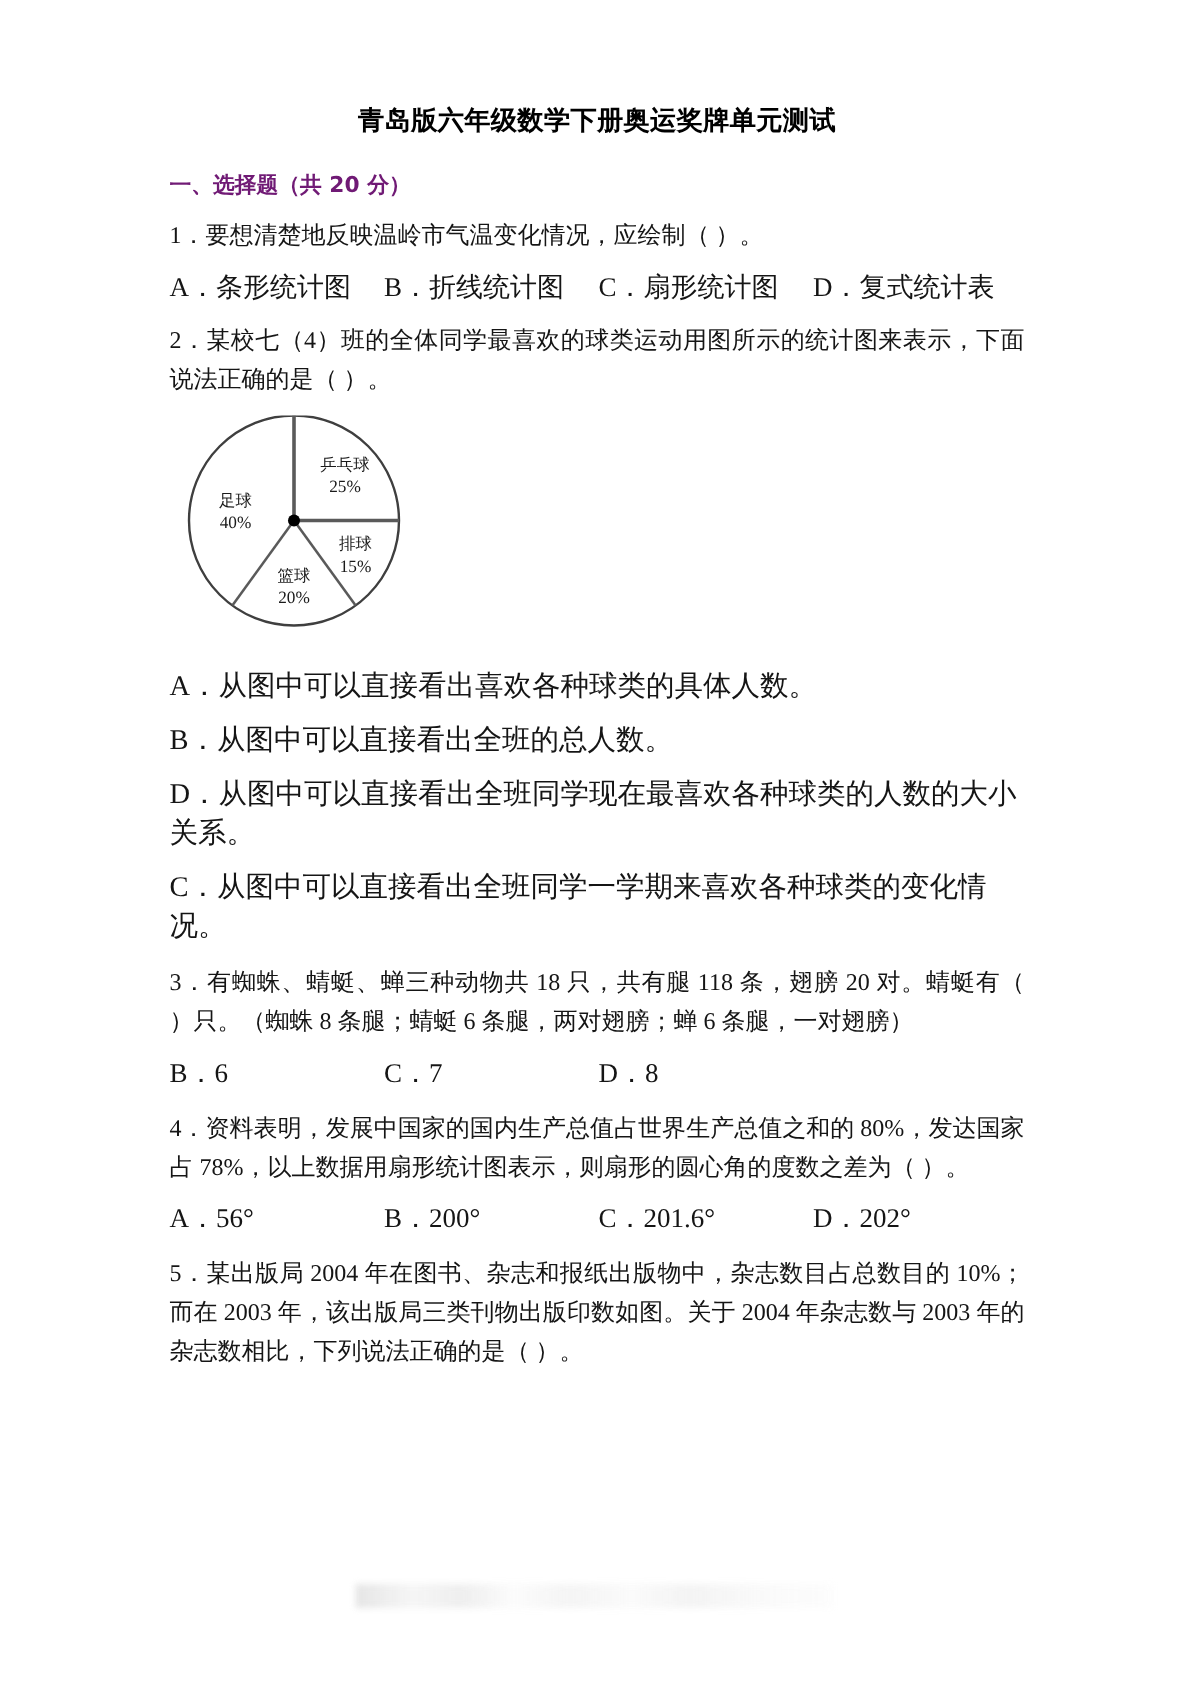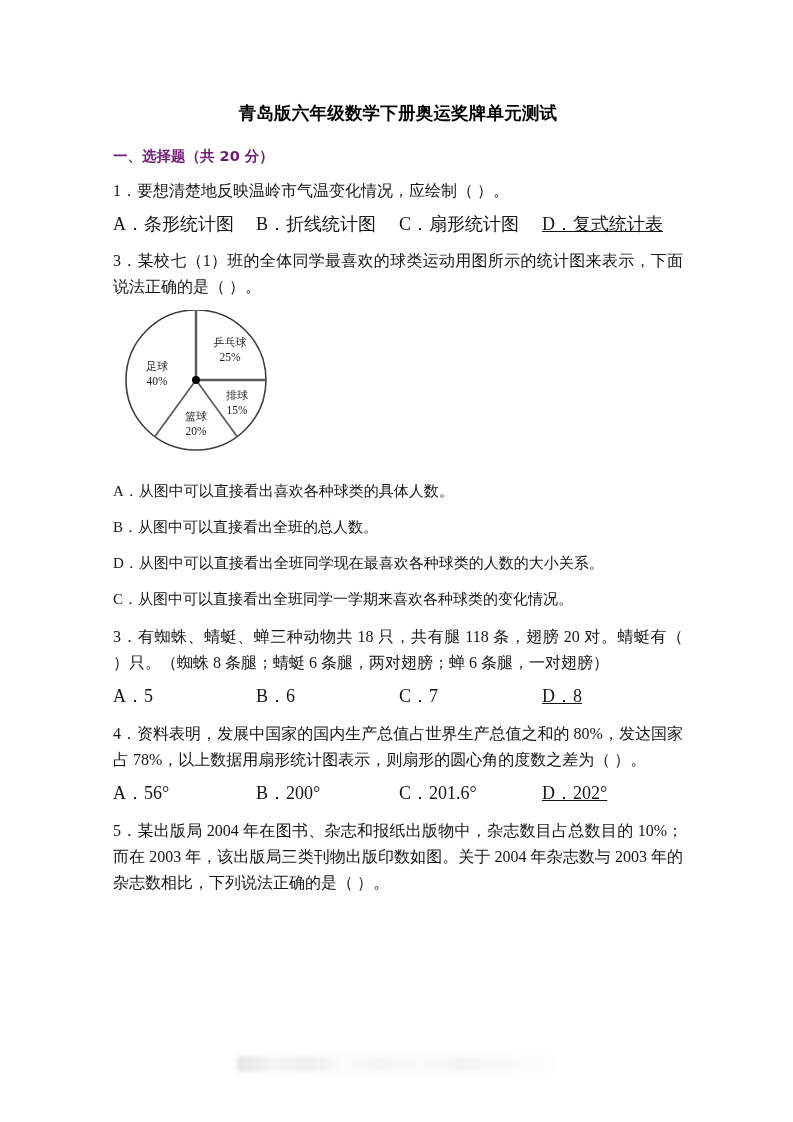--- a/index.html
+++ b/index.html
@@ -30,21 +30,21 @@
   }
 
   
   .doc-title {
     text-align: center;
     font-family: "DejaVu Sans", "Liberation Sans", sans-serif;
     font-weight: bold;
     font-size: 17.5px;
     letter-spacing: 0.2px;
     margin: 0;
-    padding-top: 101px;
+    padding-top: 68px;
     color: #000;
     white-space: nowrap;
   }
 
   
   .section-header {
     font-family: "DejaVu Sans", "Liberation Sans", sans-serif;
     font-weight: bold;
     font-size: 14.5px;
     margin: 22px 0 0 0;
@@ -66,24 +66,24 @@
     font-size: 18px;
     line-height: 26px;
     margin-top: 7px;
     color: #151515;
   }
   .options .opt {
     width: 143px;
     flex: 0 0 143px;
     white-space: nowrap;
   }
-  .options .opt:last-child { flex: 0 0 auto; text-decoration: underline; }
+  .options .opt:last-child { flex: 0 0 auto; }
 
   .options-stacked .opt-line {
-    font-size: 15px;
+    font-size: 19px;
     line-height: 26px;
     margin-top: 10px;
     color: #151515;
   }
 
   
   .figure {
     margin-top: 10px;
     height: 158px;
     position: relative;
@@ -139,21 +139,21 @@
     <div class="section-header">一、选择题（共 20 分）</div>
 
     <div class="question">1．要想清楚地反映温岭市气温变化情况，应绘制（    ）。</div>
     <div class="options">
       <span class="opt">A．条形统计图</span>
       <span class="opt">B．折线统计图</span>
       <span class="opt">C．扇形统计图</span>
       <span class="opt">D．复式统计表</span>
     </div>
 
-    <div class="question q-tight">3．某校七（1）班的全体同学最喜欢的球类运动用图所示的统计图来表示，下面说法正确的是（  ）。</div>
+    <div class="question q-tight">2．某校七（4）班的全体同学最喜欢的球类运动用图所示的统计图来表示，下面说法正确的是（  ）。</div>
 
     <div class="figure">
       <svg width="300" height="158" viewBox="0 0 300 158">
 
         <circle cx="83" cy="70" r="70" fill="#ffffff" stroke="#3f3f3f" stroke-width="1.6"></circle>
 
         <line x1="83" y1="70" x2="83" y2="0" stroke="#5a5a5a" stroke-width="2.4"></line>
 
         <line x1="83" y1="70" x2="153" y2="70" stroke="#5a5a5a" stroke-width="2.4"></line>
 
@@ -179,21 +179,20 @@
 
     <div class="options-stacked">
       <div class="opt-line">A．从图中可以直接看出喜欢各种球类的具体人数。</div>
       <div class="opt-line">B．从图中可以直接看出全班的总人数。</div>
       <div class="opt-line">D．从图中可以直接看出全班同学现在最喜欢各种球类的人数的大小关系。</div>
       <div class="opt-line">C．从图中可以直接看出全班同学一学期来喜欢各种球类的变化情况。</div>
     </div>
 
     <div class="question">3．有蜘蛛、蜻蜓、蝉三种动物共 18 只，共有腿 118 条，翅膀 20 对。蜻蜓有（    ）只。（蜘蛛 8 条腿；蜻蜓 6 条腿，两对翅膀；蝉 6 条腿，一对翅膀）</div>
     <div class="options">
-      <span class="opt">A．5</span>
       <span class="opt">B．6</span>
       <span class="opt">C．7</span>
       <span class="opt">D．8</span>
     </div>
 
     <div class="question">4．资料表明，发展中国家的国内生产总值占世界生产总值之和的 80%，发达国家占 78%，以上数据用扇形统计图表示，则扇形的圆心角的度数之差为（    ）。</div>
     <div class="options">
       <span class="opt">A．56°</span>
       <span class="opt">B．200°</span>
       <span class="opt">C．201.6°</span>

